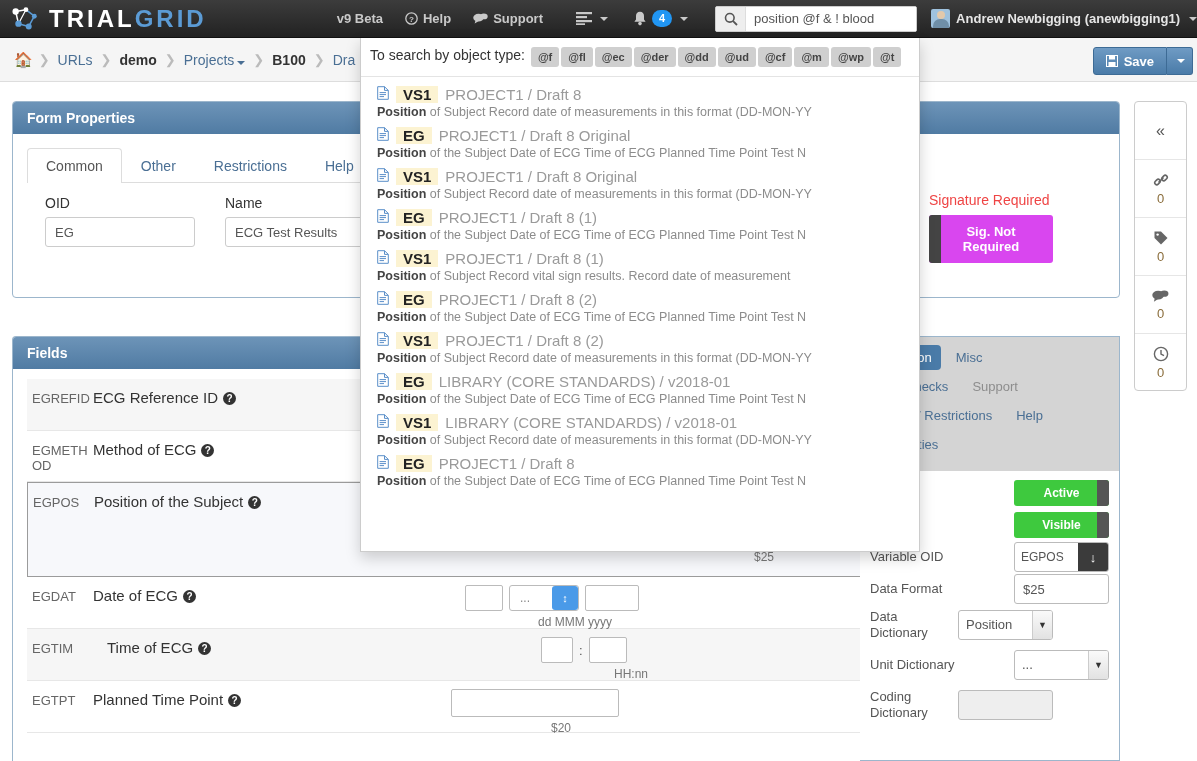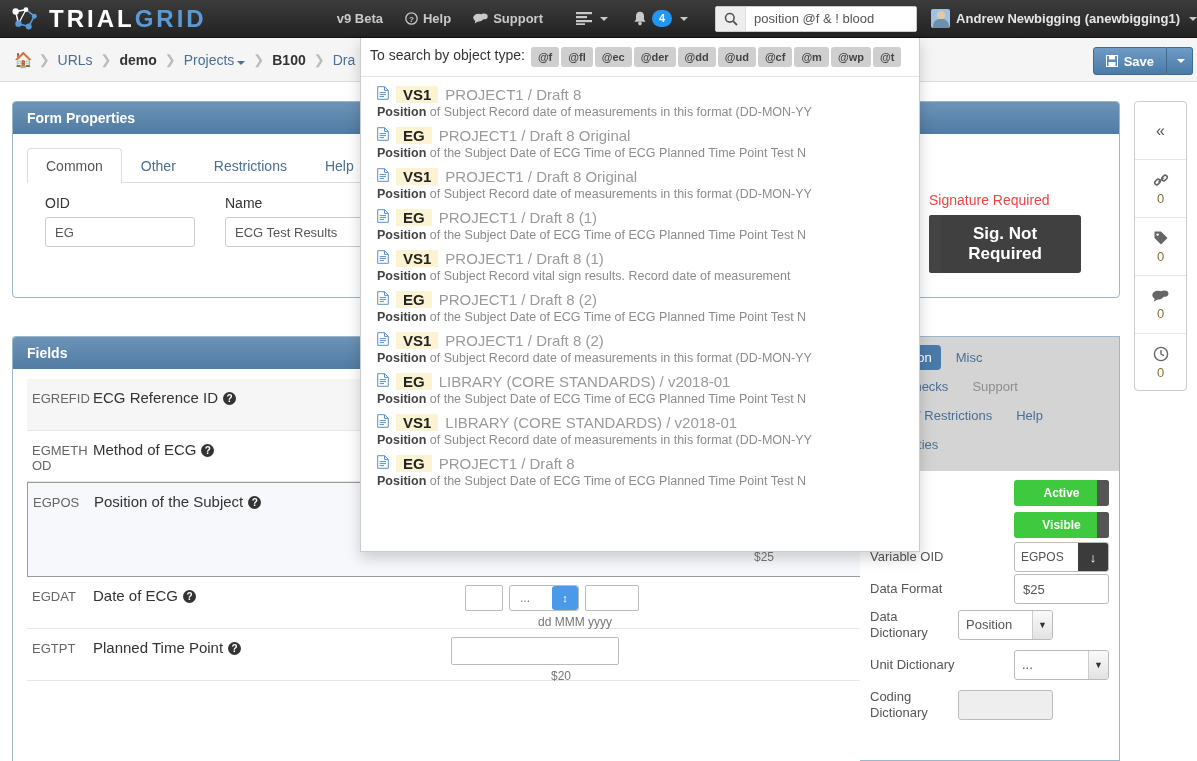--- a/index.html
+++ b/index.html
@@ -103,23 +103,23 @@
   .fieldrow { display:flex; gap:30px; padding:12px 0 4px 18px; }
   .fgroup label { display:block; font-size:14px; color:#333; margin-bottom:6px;}
   .fgroup input {
     border:1px solid #ccc; border-radius:3px; height:30px; padding:0 9px;
     font-size:13px; color:#555; outline:none;
     font-family:"Liberation Sans", sans-serif;
   }
   .sig-wrap { text-align:left; }
   .sig-label { font-size:14px; color:#ef4444; margin-bottom:7px; display:block;}
   .btn-sig {
-    background:#404040; color:#fff; font-size:17px; font-weight:bold;
+    background:#d946ef; color:#fff; font-size:13px; font-weight:bold;
     border:none; border-radius:3px; padding:9px 26px; cursor:pointer;
-    width:152px; text-align:center; position:relative;
+    width:124px; text-align:center; position:relative;
     font-family:"Liberation Sans", sans-serif;
   }
   .btn-sig:before{content:"";position:absolute;left:0;top:0;bottom:0;width:12px;background:#444;border-radius:3px 0 0 3px;}
 
   
   .fieldlist { padding:10px 14px 0 14px; }
   .frow { display:flex; align-items:flex-start; border-bottom:1px solid #e7e7e7; position:relative; }
   .frow.alt { background:#f6f6f6; }
   .frow.sel { background:#f7f8fb; border:1px solid #9b9b9b; }
   .f-oid { width:66px; flex:0 0 66px; font-size:13px; color:#666; padding:12px 0 12px 5px; word-break:break-all; line-height:15px;}
@@ -406,20 +406,37 @@
           </div>
           <div class="fmt" style="width:220px;margin-left:42px;">dd MMM yyyy</div>
           <div class="dots">
               <i></i>
               <i></i>
               <i></i>
             </div>
         </div>
       </div>
 
+      <div class="frow alt" style="height:52px;">
+        <div class="f-oid">EGTIM</div>
+        <div class="f-label" style="padding-left:14px;"><span>Time of ECG</span><span class="help-icon">?</span></div>
+        <div class="f-widget">
+          <div style="display:flex; align-items:center; gap:6px; padding-left:118px;">
+            <span class="ti" style="width:32px;"></span>
+            <span style="color:#555;">:</span>
+            <span class="ti" style="width:38px;"></span>
+          </div>
+          <div class="fmt" style="width:180px;margin-left:118px;">HH:nn</div>
+          <div class="dots">
+              <i></i>
+              <i></i>
+              <i></i>
+            </div>
+        </div>
+      </div>
 
       <div class="frow" style="height:52px;">
         <div class="f-oid">EGTPT</div>
         <div class="f-label"><span>Planned Time Point</span><span class="help-icon">?</span></div>
         <div class="f-widget">
           <div style="padding-left:28px;"><span class="ti" style="width:168px;height:28px;"></span></div>
           <div class="fmt" style="width:220px;margin-left:28px;">$20</div>
           <div class="dots">
               <i></i>
               <i></i>

